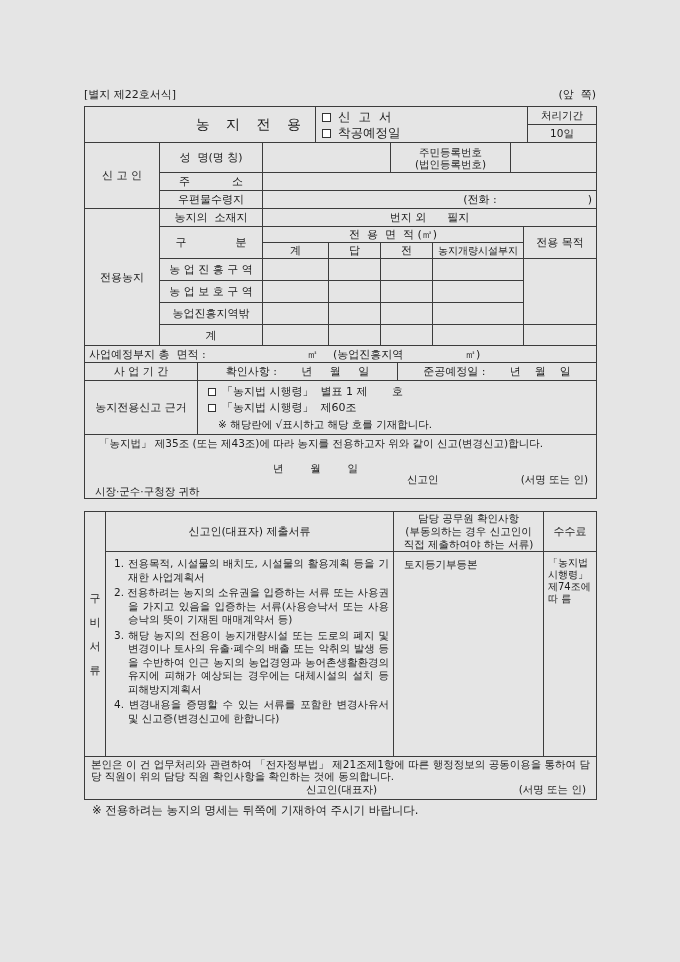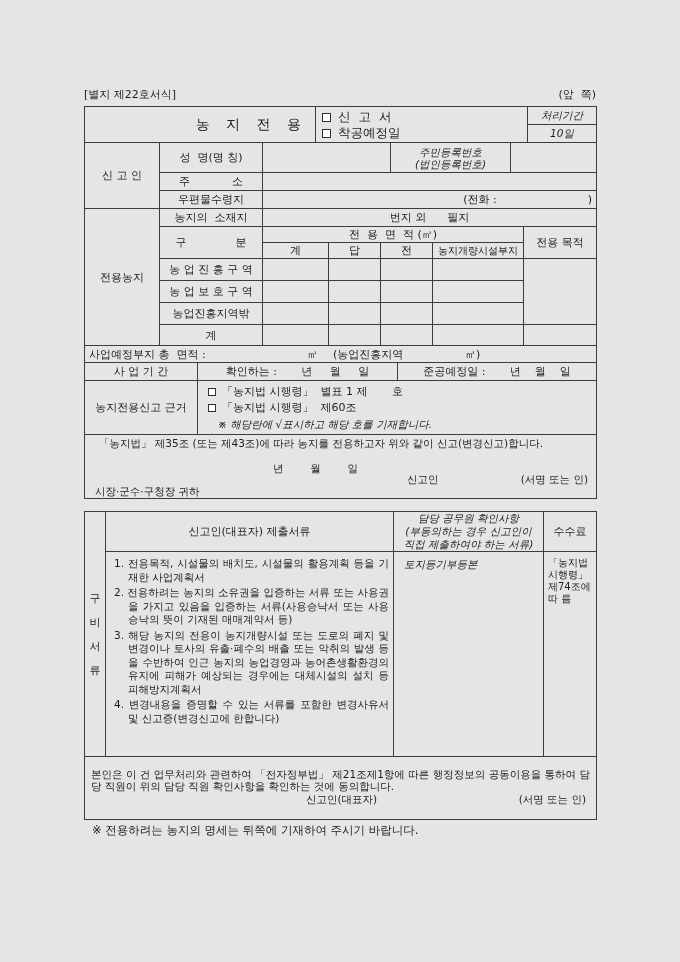--- a/index.html
+++ b/index.html
@@ -14,21 +14,21 @@
     position:absolute; left:84px; top:87px; width:512px;
     display:flex; justify-content:space-between;
     font-size:11px; white-space:pre-wrap;
   }
   .content { position:absolute; left:84px; top:106px; width:512px; }
   table { border-collapse:collapse; table-layout:fixed; width:512px; }
   .stack { margin-top:-1px; }
   td { border:1px solid #3c3c3c; vertical-align:middle; font-size:11px; overflow:hidden; }
   .c { text-align:center; }
   .t { white-space:pre-wrap; }
-  .small { font-size:10.5px;font-style:italic; }
+  .small { font-size:10.5px; }
   .tiny { font-size:10px; }
   .title-cell { text-align:right; padding-right:8px; font-size:14px; letter-spacing:6px; }
   .cb-cell { padding-left:6px; font-size:12.5px; line-height:16px; }
   .cbx {
     display:inline-block; width:9px; height:9px; border:1px solid #333;
     margin-right:7px; vertical-align:-1px; background:#fff;
   }
   .cbx-sm { width:8px; height:8px; margin-right:6px; }
   .two-line { line-height:12px; }
   .phone-cell { text-align:right; padding-right:4px; }
@@ -41,21 +41,21 @@
   .decl-applicant { position:absolute; left:322px; top:37px; }
   .decl-sign { position:absolute; right:8px; top:37px; }
   .decl-recipient { position:absolute; left:10px; top:49px; }
   .side-cell { vertical-align:middle; }
   .side-label { display:flex; flex-direction:column; align-items:center; gap:9px; font-size:11px; }
   .hdr2 { line-height:13px; }
   .items-cell { vertical-align:top; padding:5px 4px 2px 8px; }
   .doc-item { font-size:10.5px; line-height:13.5px; padding-left:14px; text-indent:-14px; margin-bottom:2px; text-align:justify; }
   .verify-cell { vertical-align:top; padding:6px 4px 0 10px; }
   .fee-cell { vertical-align:top; padding:5px 2px 0 4px; line-height:12px; }
-  .consent-cell { padding:12px 6px; font-size:10.5px; }
+  .consent-cell { padding:2px 6px; font-size:10.5px; }
   .consent-text { text-align:justify; line-height:11.5px; }
   .consent-row2 { display:flex; margin-top:1px;gap:20px; }
   .consent-row2 .ap { margin-left:215px; }
   .consent-row2 .sg { margin-left:auto; margin-right:4px; }
   .footnote { margin-top:3px; padding-left:8px; font-size:11.5px; white-space:pre-wrap; }
   .paperspec { margin-top:3px; text-align:right; padding-right:2px; font-size:10px; white-space:pre-wrap; }
 </style>
 </head>
 <body>
 
@@ -199,21 +199,21 @@
 
     <table class="stack">
       <colgroup>
           <col style="width:113px">
           <col style="width:200px">
           <col style="width:199px">
         </colgroup>
       <tbody>
           <tr style="height:18px">
         <td class="c t">사 업 기 간</td>
-        <td class="c t">확인하는 :       년     월     일</td>
+        <td class="c t">확인사항 :       년     월     일</td>
         <td class="c t">준공예정일 :       년    월    일</td>
       </tr>
     </tbody>
       </table>
 
     <table class="stack">
       <colgroup>
           <col style="width:113px">
           <col style="width:399px">
         </colgroup>

